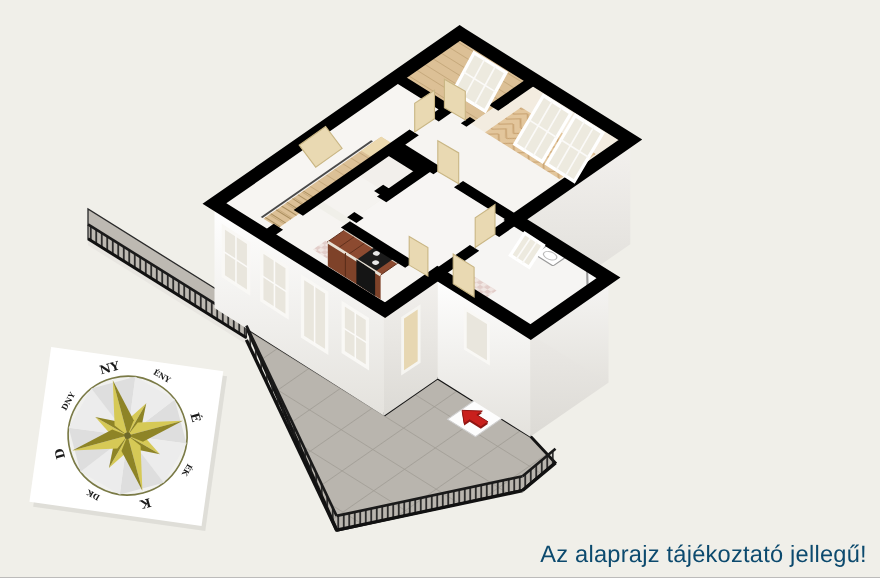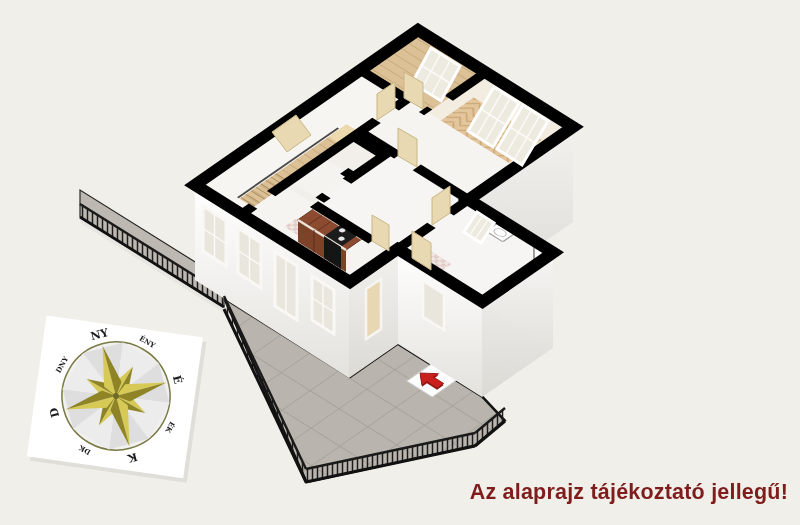--- a/index.html
+++ b/index.html
@@ -1,20 +1,20 @@
 <!DOCTYPE html>
 <html><head>
 <meta charset="utf-8">
 <style>
   html,body{margin:0;padding:0;background:#888;}
   #stage{position:relative;width:800px;height:525px;background:#f0efe9;overflow:hidden;
          font-family:"Liberation Sans",sans-serif;}
   #scene{position:absolute;left:0;top:0;}
-  #disclaimer{position:absolute;right:12px;bottom:20px;font-weight:bold;font-size:21.5px;
-              letter-spacing:0.2px;color:#7f1d1d;font-family:"Liberation Sans",sans-serif;}
+  #disclaimer{position:absolute;right:12px;bottom:8px;font-weight:normal;font-size:21.5px;
+              letter-spacing:0.2px;color:#0c4a6e;font-family:"Liberation Sans",sans-serif;}
   .compass-label{font-family:"DejaVu Serif",serif;font-weight:bold;fill:#1a1a1a;}
   .compass-label.main{font-size:11px;}
   .compass-label.inter{font-size:7px;}
 </style>
 </head>
 <body>
 
 <div id="stage">
 <svg id="scene" width="800" height="525" viewBox="0 0 800 525">
   <defs>

